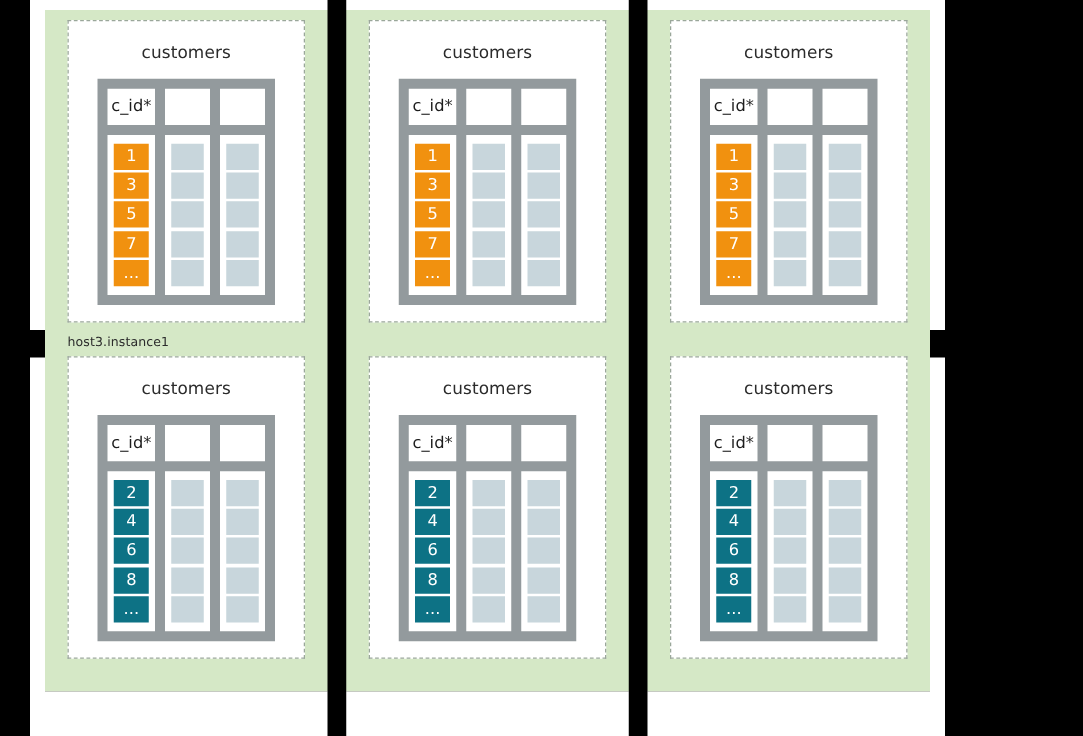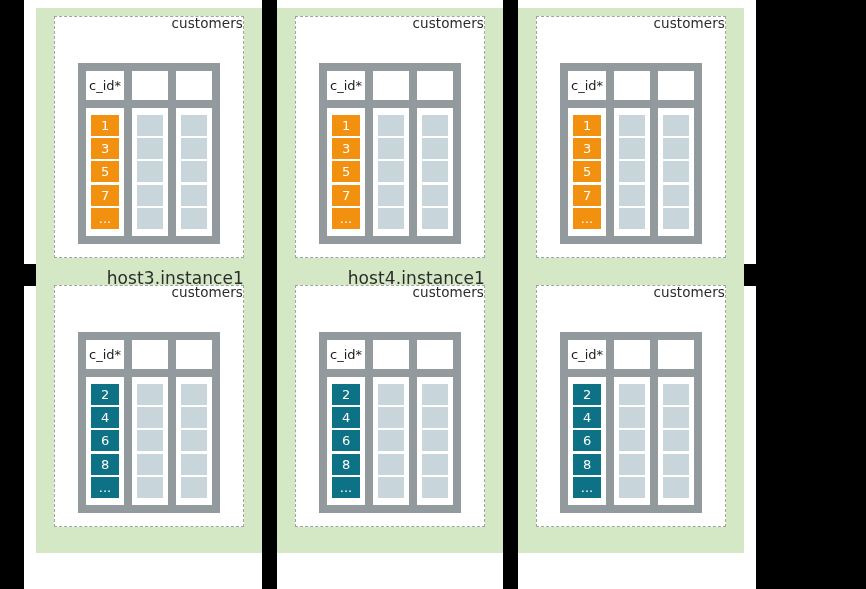--- a/index.html
+++ b/index.html
@@ -56,24 +56,25 @@
   .db-card {
     position: relative;
     background: #ffffff;
     border: 1px dashed #9aa79a;
     box-sizing: border-box;
     height: 242px;
     padding: 0;
   }
 
   .db-title {
-    text-align: right;
+    text-align: center;
     font-size: 13.5px;
     color: #2b2b2b;
     line-height: 1;
+    padding-top: 19px;
     letter-spacing: 0.1px;
   }
 
   
   .table-frame {
     position: absolute;
     left: 23px;
     right: 23px;
     top: 46px;
     bottom: 13px;
@@ -132,22 +133,22 @@
   .key-cell.odd  { background: #f1910f; }
   .key-cell.even { background: #0d7285; }
 
   .blank-cell {
     width: 74%;
     height: 21px;
     background: #c8d6dc;
   }
 
   .host-label {
-    text-align: right;
-    font-size: 17px;
+    text-align: left;
+    font-size: 10px;
     color: #2b2b2b;
     line-height: 1;
     padding-top: 12px;
     letter-spacing: 0.1px;
   }
 </style>
 </head>
 <body>
 
 <div id="canvas">
@@ -271,21 +272,20 @@
             <div class="col">
               <div class="blank-cell"></div>
               <div class="blank-cell"></div>
               <div class="blank-cell"></div>
               <div class="blank-cell"></div>
               <div class="blank-cell"></div>
             </div>
           </div>
         </div>
       </div>
-      <div class="host-label">host4.instance1</div>
     </div>
 
     <div class="instance row-bottom">
       <div class="db-card">
         <div class="db-title">customers</div>
         <div class="table-frame">
           <div class="head-row">
             <div class="head-cell first">c_id*</div>
             <div class="head-cell"></div>
             <div class="head-cell"></div>

